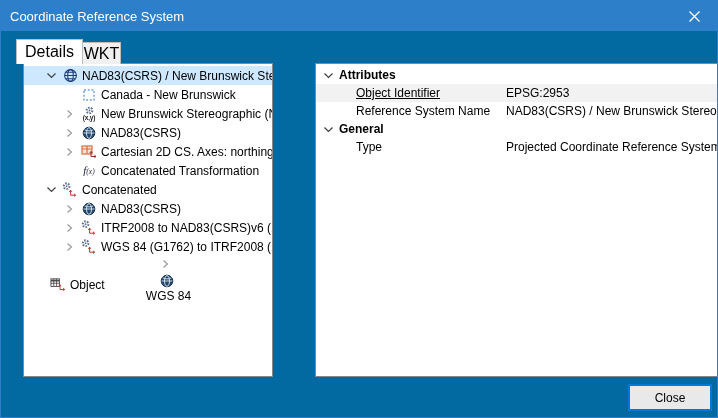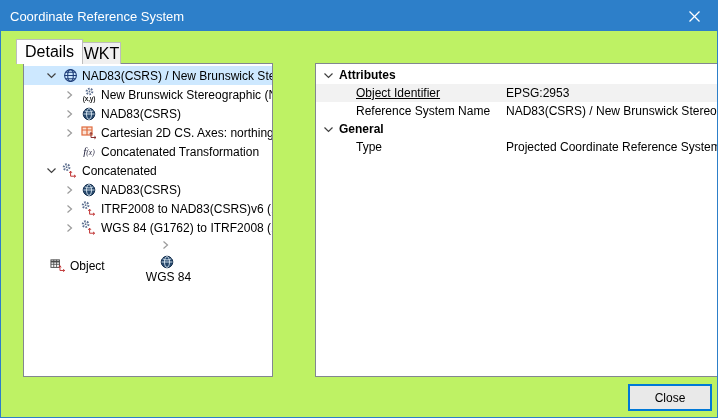--- a/index.html
+++ b/index.html
@@ -1,18 +1,18 @@
 <!DOCTYPE html>
 <html><head>
 <meta charset="utf-8">
 <style>
   html,body{margin:0;padding:0;background:#cfcfcf;}
   .window{
     position:relative;width:718px;height:418px;box-sizing:border-box;
-    border:1px solid var(--titlebar,#2d7fc9);background:#bef264;overflow:hidden;
+    border:1px solid var(--titlebar,#2d7fc9);background:#0369a1;overflow:hidden;
     font-family:"Liberation Sans",sans-serif;color:#000;
   }
   .titlebar{height:30px;background:var(--titlebar,#2d7fc9);display:flex;align-items:center;color:#fff;}
   .title{padding-left:9px;font-size:13px;}
   .title-close{margin-left:auto;width:45px;height:100%;display:flex;align-items:center;justify-content:center;}
 
   .tabbar{position:absolute;left:15px;top:38px;height:25px;display:flex;align-items:flex-end;z-index:3;}
   .tab{box-sizing:border-box;display:flex;align-items:center;justify-content:center;
        font-size:16px;border:1px solid #bdbdbd;border-bottom:none;}
   .tab.active{height:25px;width:67px;background:#fff;}
@@ -82,20 +82,29 @@
             <g fill="none" stroke="#1d3c78" stroke-width="1">
               <circle cx="7" cy="7" r="5.5"></circle>
               <ellipse cx="7" cy="7" rx="2.6" ry="5.5"></ellipse>
               <path d="M1.5 7h11M2.4 3.9h9.2M2.4 10.1h9.2"></path>
             </g>
           </svg>
         </span>
         <span class="tlabel">NAD83(CSRS) / New Brunswick Stere...</span>
       </div>
       <div class="tree-row" style="padding-left: 41px;">
+        <span class="exp"></span>
+        <span class="ticon">
+          <svg width="12" height="12" viewBox="0 0 12 12">
+            <rect x="1" y="1" width="10" height="10" fill="none" stroke="#6f9fd8" stroke-width="1.4" stroke-dasharray="2,1.7"></rect>
+          </svg>
+        </span>
+        <span class="tlabel">Canada - New Brunswick</span>
+      </div>
+      <div class="tree-row" style="padding-left: 41px;">
         <span class="exp">
           <svg width="9" height="10" viewBox="0 0 9 10">
             <polyline points="2.5,1.5 6.5,5 2.5,8.5" fill="none" stroke="#9b9b9b" stroke-width="1.2"></polyline>
           </svg>
         </span>
         <span class="ticon">
           <span class="xyicon">
             <svg width="9" height="9" viewBox="0 0 9 9">
               <circle cx="4.5" cy="4.5" r="2.8" fill="none" stroke="#5d6f8f" stroke-width="2.1" stroke-dasharray="1.6,1.25"></circle>
               <circle cx="4.5" cy="4.5" r="0.9" fill="#5d6f8f"></circle>

